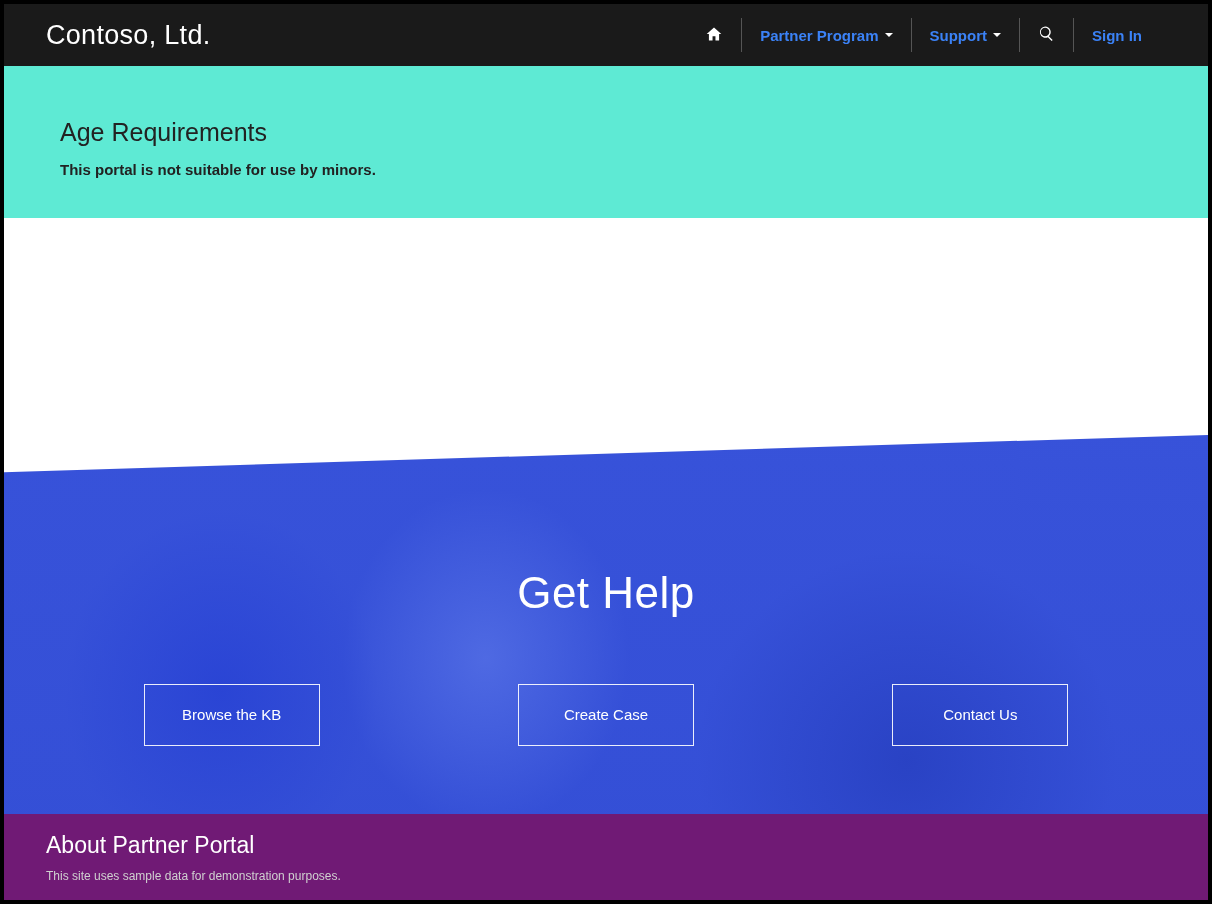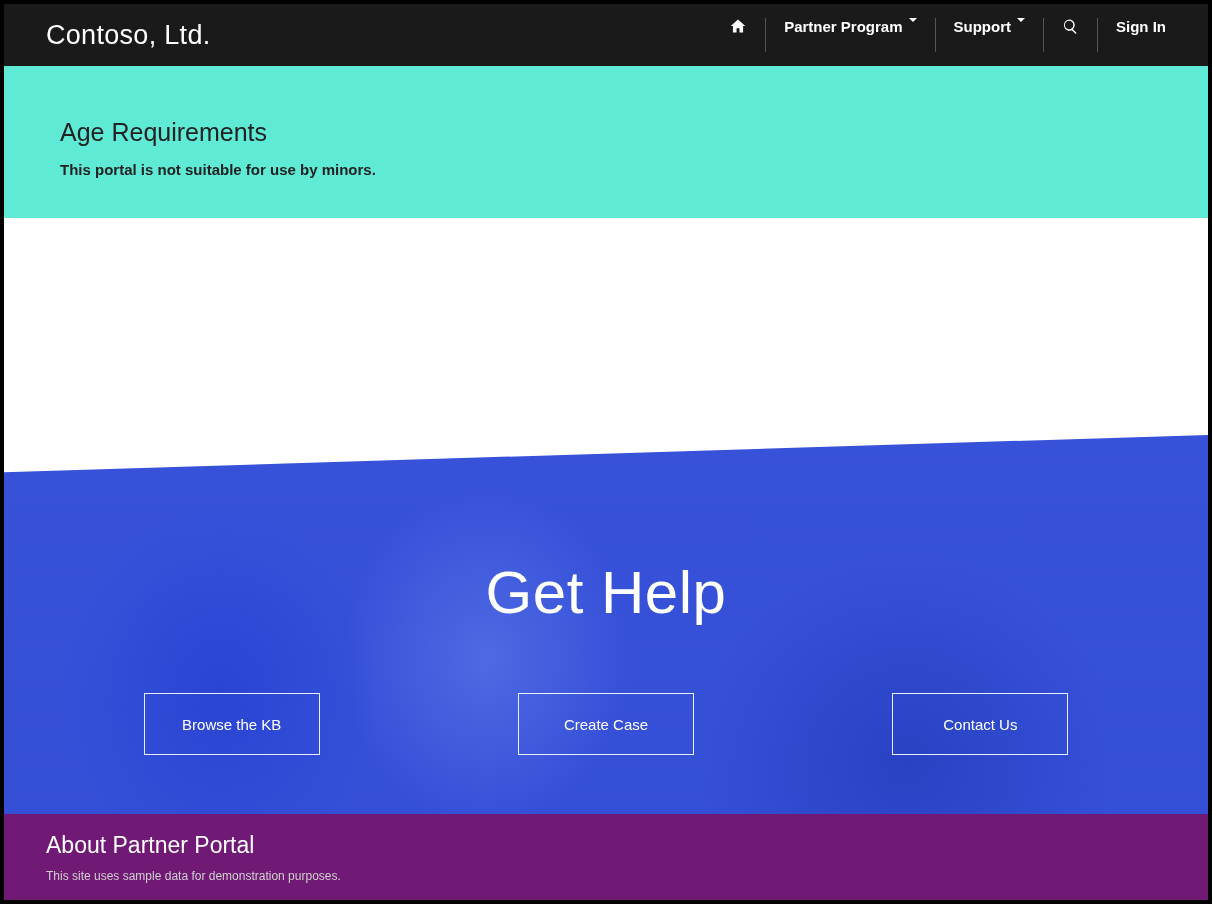--- a/index.html
+++ b/index.html
@@ -22,42 +22,43 @@
     overflow: hidden;
   }
 
   
   .navbar {
     background: #1a1a1a;
     color: #fff;
     height: 62px;
     display: flex;
     align-items: center;
-    padding: 0 42px 0 42px;
+    padding: 0 66px 0 42px;
     flex-shrink: 0;
   }
   .brand {
     font-size: 27px;
     font-weight: 300;
     color: #fff;
     letter-spacing: 0.3px;
   }
   .nav-right {
     margin-left: auto;
     display: flex;
     align-items: center;
     height: 100%;
   }
   .nav-item {
-    color: #ffffff;
+    color: #3b82f6;
     font-size: 15px;
     font-weight: 600;
     padding: 0 18px;
     height: 34px;
     display: flex;
+    align-items: center;
     border-right: 1px solid #555;
     cursor: pointer;
   }
   .nav-item:last-child { border-right: none; padding-right: 0; }
   .nav-item svg { fill: #fff; }
   .caret {
     display: inline-block;
     margin-left: 6px;
     width: 0; height: 0;
     border-left: 4px solid transparent;
@@ -112,21 +113,21 @@
   .hero-inner {
     position: absolute;
     left: 0; right: 0; top: 0; bottom: 86px;
     display: flex;
     flex-direction: column;
     align-items: center;
     justify-content: center;
     color: #fff;
   }
   .hero-title {
-    font-size: 60px;
+    font-size: 44px;
     font-weight: 300;
     letter-spacing: 0.5px;
     margin-top: 64px;
     margin-bottom: 66px;
     color: #fff;
   }
   .hero-buttons {
     display: flex;
     width: 100%;
     padding: 0 56px;

